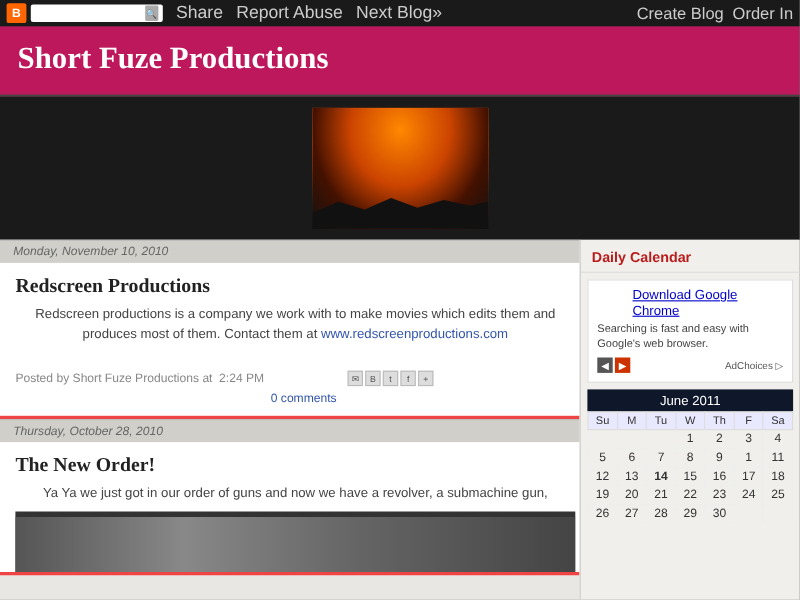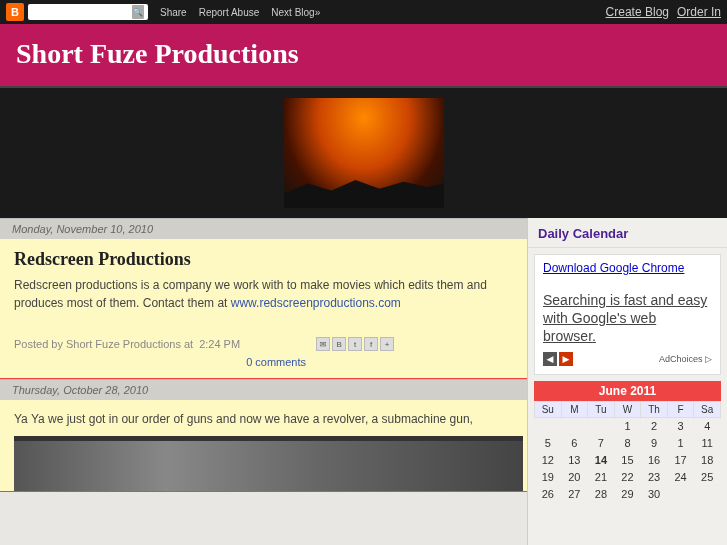--- a/index.html
+++ b/index.html
@@ -27,25 +27,25 @@
     }
     #search-input-field {
       border: none; outline: none; width: 100px; font-size: 10px;
     }
     #search-icon-btn {
       width: 14px; height: 14px; background: #aaa; border-radius: 1px;
       display: flex; align-items: center; justify-content: center; cursor: pointer;
       font-size: 8px; color: white;
     }
     .nav-link {
-      color: #ccc; font-size: 10px; cursor: pointer; text-decoration: none;
+      color: #ccc; font-size: 16px; cursor: pointer; text-decoration: none;
       margin-left: 8px;
     }
     #top-bar-right { display: flex; align-items: center; gap: 8px; }
-    .nav-link-right { color: #ccc; font-size: 12px; cursor: pointer; text-decoration: underline; }
+    .nav-link-right { color: #ccc; font-size: 15px; cursor: pointer; }
 
     
     #header {
       background: #be185d;
       padding: 14px 16px 10px 16px;
       border-bottom: 2px solid #444;
     }
     #site-title {
       font-size: 28px; font-weight: bold; color: white; margin-bottom: 6px;
       font-family: Georgia, serif;
@@ -93,33 +93,33 @@
     .post-date-bar {
       background: #d0cfc9;
       padding: 4px 12px;
       font-size: 11px;
       color: #666;
       font-style: italic;
       border-top: 1px solid #bbb;
     }
 
     .post-block {
-      background: #fef9c3;
+      background: #ffffff;
       margin: 0;
       padding: 10px 4px 10px 14px;
-      border-bottom: 1px solid #ef4444;
+      border-bottom: 3px solid #ef4444;
     }
 
     .post-title {
       font-size: 18px; font-weight: bold; color: #222;
       margin-bottom: 6px; font-family: Georgia, serif;
     }
 
     .post-body {
-      font-size: 12px; color: #444; line-height: 1.5; margin-bottom: 8px;
+      font-size: 12px; color: #444; line-height: 1.5; margin-bottom: 8px; text-align: center;
     }
 
     .post-body a { color: #3355aa; text-decoration: none; }
 
     .post-footer {
       font-size: 11px; color: #888;
       display: flex; align-items: center; gap: 6px;
     }
     .post-footer-link { color: #3355aa; font-size: 11px; cursor: pointer; margin-top: 36px; }
 
@@ -141,63 +141,63 @@
 
     
     #sidebar {
       width: 200px;
       background: #f0efeb;
       border-left: 1px solid #ccc;
       padding: 0;
     }
 
     .sidebar-widget-title {
-      font-size: 13px; font-weight: bold; color: #4c1d95;
+      font-size: 13px; font-weight: bold; color: #b91c1c;
       padding: 8px 10px 6px 10px;
       border-bottom: 1px solid #ddd;
     }
 
     
     #calendar-widget {
       padding: 0;
     }
 
     .ad-box {
       padding: 6px 8px;
       background: white;
       border: 1px solid #ddd;
       margin: 6px;
       font-size: 11px;
       color: #555;
     }
-    .ad-title { color: #0000cc; font-size: 12px; text-decoration: underline; cursor: pointer; }
-    .ad-text { font-size: 14px; color: #444; margin-top: 16px; line-height: 1.3; text-decoration: underline; }
+    .ad-title { color: #0000cc; font-size: 12px; text-decoration: underline; cursor: pointer; margin-left: 32px; }
+    .ad-text { font-size: 10px; color: #444; margin-top: 4px; line-height: 1.3; }
     .ad-bar {
       display: flex; align-items: center; justify-content: space-between;
       padding: 2px 0; margin-top: 4px;
     }
     .ad-arrows { display: flex; gap: 2px; }
     .ad-arrow {
       width: 14px; height: 14px; cursor: pointer;
       display: flex; align-items: center; justify-content: center; font-size: 9px;
     }
     .ad-arrow-left { background: #555; color: white; }
     .ad-arrow-right { background: #cc3300; color: white; }
     .ad-choices { font-size: 9px; color: #555; text-align: center; }
 
     
     #mini-calendar {
       margin: 4px 6px;
     }
     .cal-header {
-      background: #ef4444;
+      background: #0f172a;
       color: white;
       text-align: center;
       font-size: 12px;
-      font-weight: bold;
+      font-weight: normal;
       padding: 3px 0;
     }
     .cal-grid {
       width: 100%;
       border-collapse: collapse;
       font-size: 11px;
     }
     .cal-grid th {
       background: #e8e8ff;
       color: #333;
@@ -271,20 +271,21 @@
           <div class="share-icon-box">t</div>
           <div class="share-icon-box">f</div>
           <div class="share-icon-box">+</div>
         </div>
       </div>
     </div>
 
     <div class="post-date-bar">Thursday, October 28, 2010</div>
 
     <div class="post-block" style="padding-bottom:0;">
+      <div class="post-title">The New Order!</div>
       <div class="post-body">Ya Ya we just got in our order of guns and now we have a revolver, a submachine gun,</div>
       <div class="second-post-img">
         <div class="gun-image"></div>
       </div>
     </div>
 
   </div>
 
   <div id="sidebar">
     <div class="sidebar-widget-title">Daily Calendar</div>

